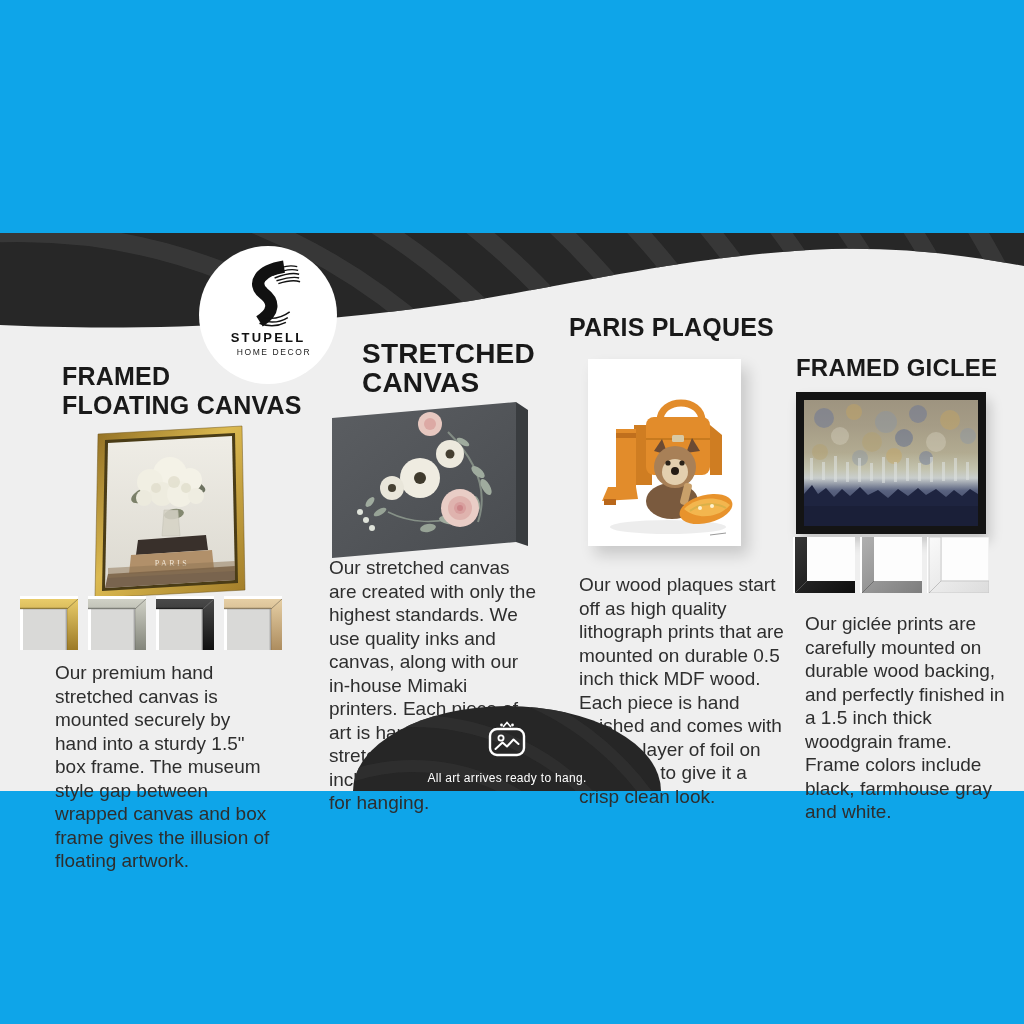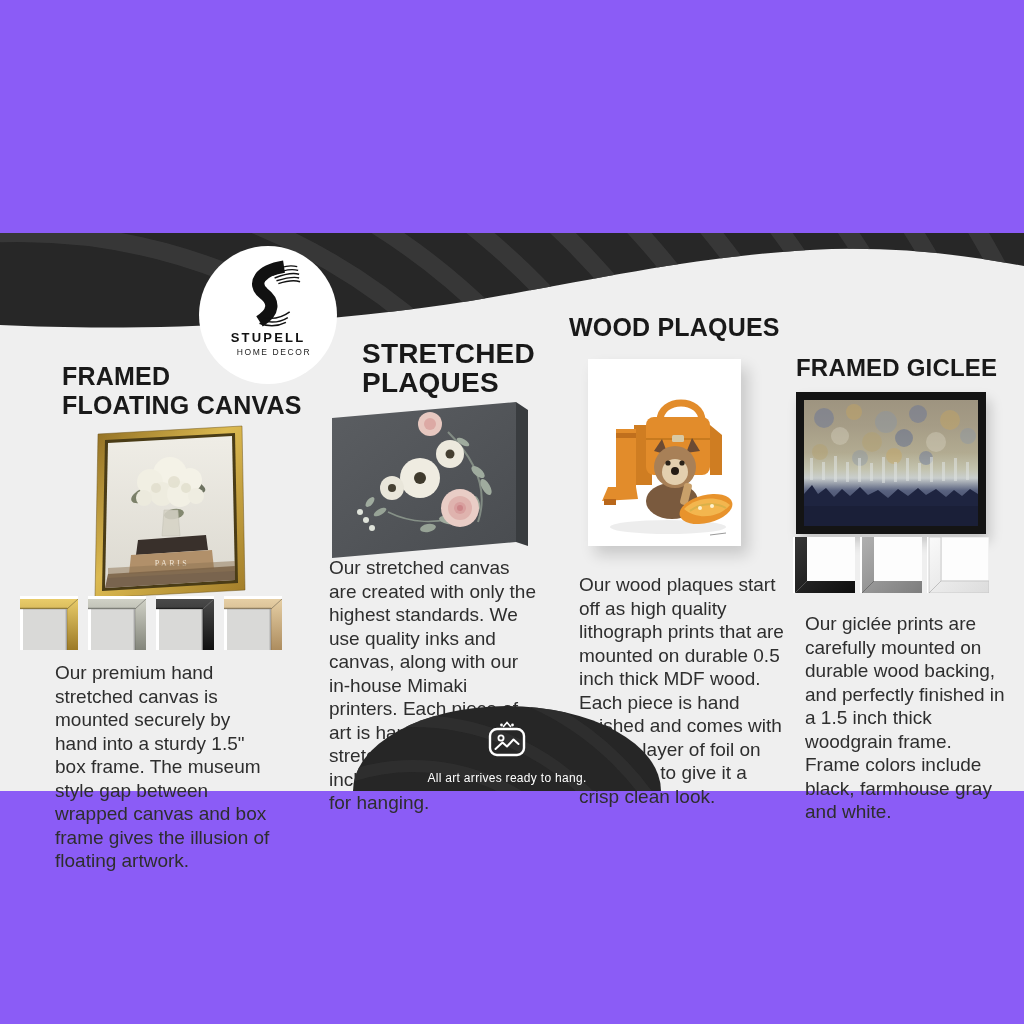--- a/index.html
+++ b/index.html
@@ -1,16 +1,16 @@
 <!DOCTYPE html>
 <html><head>
 <meta charset="utf-8">
 <style>
   html,body{margin:0;padding:0;background:#ffffff;}
-  #canvas{position:relative;width:1024px;height:1024px;background:#8b5cf6;overflow:hidden;
+  #canvas{position:relative;width:1024px;height:1024px;background:#0ea5e9;overflow:hidden;
           font-family:"Liberation Sans",sans-serif;margin:0 auto;}
   .panel{position:absolute;left:0;top:233px;width:1024px;height:558px;background:#efefef;}
   .top-shape{position:absolute;left:0;top:233px;width:1024px;height:100px;}
   .logo-circle{position:absolute;left:199px;top:246px;width:138px;height:138px;background:#ffffff;
                border-radius:50%;text-align:center;}
   .logo-mark{position:absolute;left:50%;top:13px;transform:translateX(-50%);}
   .logo-name{position:absolute;left:0;width:100%;top:84px;font-size:13px;font-weight:bold;
              letter-spacing:2.2px;color:#111;}
   .logo-tagline{position:absolute;left:6px;width:100%;top:101px;font-size:8.5px;font-weight:normal;
                 letter-spacing:1.6px;color:#1b1b1b;}
@@ -75,24 +75,24 @@
     <div class="logo-name">STUPELL</div>
     <div class="logo-tagline">HOME DECOR</div>
   </div>
 
   <div class="col-title" style="left:38px;top:362px;margin-left:24px;">
     <span>FRAMED</span><br>
     <span>FLOATING CANVAS</span>
   </div>
   <div class="col-title" style="left:362px;top:339px;font-size:28px;">
     <span>STRETCHED</span><br>
-    <span>PLAQUES</span>
+    <span>CANVAS</span>
   </div>
   <div class="col-title" style="left:569px;top:313px;">
-    <span>WOOD PLAQUES</span>
+    <span>PARIS PLAQUES</span>
   </div>
   <div class="col-title" style="left:796px;top:353px;font-size:24px;">
     <span>FRAMED GICLEE</span>
   </div>
 
   <svg style="position:absolute;left:84px;top:422px;" width="172" height="178" viewBox="0 0 172 178">
     <defs>
       <linearGradient id="goldFrame" x1="0" y1="0" x2="1" y2="1">
         <stop offset="0" stop-color="#8f6d22"></stop>
           <stop offset=".45" stop-color="#dcba51"></stop>

